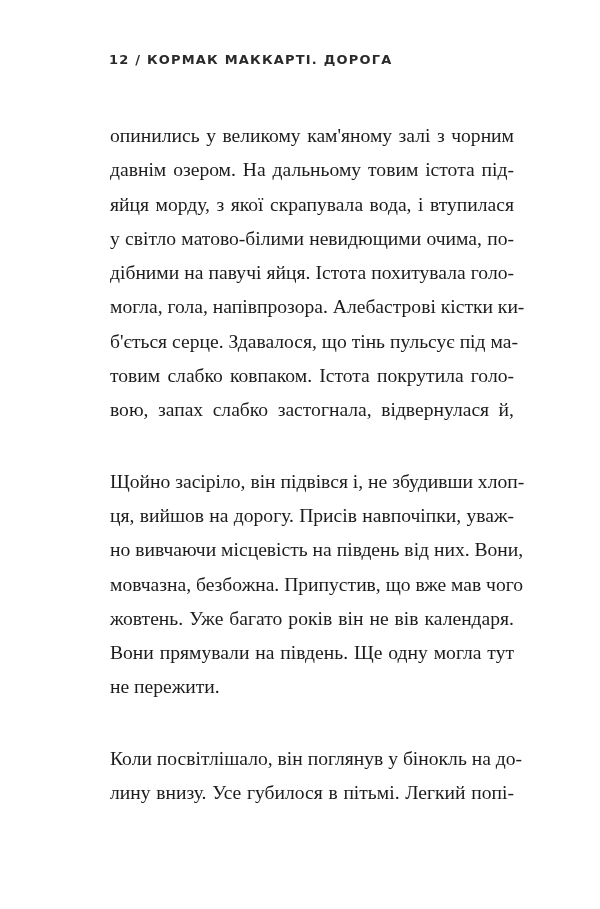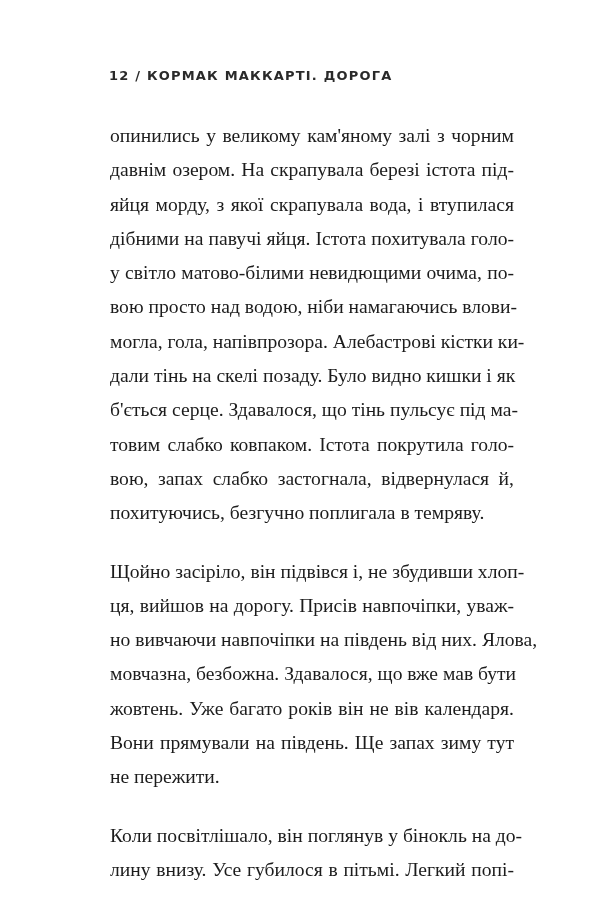--- a/index.html
+++ b/index.html
@@ -10,42 +10,42 @@
     body {
       width: 600px;
       height: 909px;
       position: relative;
       overflow: hidden;
       color: #1c1c1c;
     }
     .running-head {
       position: absolute;
       left: 109px;
-      top: 68px;
+      top: 52px;
       font-family: "DejaVu Sans", sans-serif;
       font-size: 13px;
       font-weight: bold;
       letter-spacing: 1.2px;
       color: #2a2a2a;
       white-space: nowrap;
     }
     .body-text {
       position: absolute;
       left: 110px;
       top: 119px;
       width: 404px;
       font-family: "Liberation Serif", "DejaVu Serif", serif;
       font-size: 19.6px;
       color: #1c1c1c;
     }
     .paragraph {
       margin: 0;
     }
     .paragraph + .paragraph {
-      margin-top: 24px;
+      margin-top: 37px;
     }
     .line {
       display: block;
       height: 34.3px;
       line-height: 34.3px;
       white-space: nowrap;
       text-align: justify;
       text-align-last: justify;
     }
     .line.last {
@@ -53,39 +53,36 @@
     }
   </style>
 </head>
 <body>
 
 <div class="running-head"><span>12</span><span> / </span><span>КОРМАК МАККАРТІ. ДОРОГА</span></div>
 
 <div class="body-text">
   <p class="paragraph">
     <span class="line">опинились у великому кам'яному залі з чорним</span>
-    <span class="line">давнім озером. На скрапувала березі істота під-</span>
+    <span class="line">давнім озером. На дальньому товим істота під-</span>
     <span class="line">яйця морду, з якої скрапувала вода, і втупилася</span>
+    <span class="line">у світло матово-білими невидющими очима, по-</span>
     <span class="line">дібними на павучі яйця. Істота похитувала голо-</span>
-    <span class="line">у світло матово-білими невидющими очима, по-</span>
-    <span class="line">вою просто над водою, ніби намагаючись влови-</span>
     <span class="line">могла, гола, напівпрозора. Алебастрові кістки ки-</span>
-    <span class="line">дали тінь на скелі позаду. Було видно кишки і як</span>
     <span class="line">б'ється серце. Здавалося, що тінь пульсує під ма-</span>
     <span class="line">товим слабко ковпаком. Істота покрутила голо-</span>
     <span class="line">вою, запах слабко застогнала, відвернулася й,</span>
-    <span class="line last">похитуючись, безгучно поплигала в темряву.</span>
   </p>
   <p class="paragraph">
     <span class="line">Щойно засіріло, він підвівся і, не збудивши хлоп-</span>
     <span class="line">ця, вийшов на дорогу. Присів навпочіпки, уваж-</span>
-    <span class="line">но вивчаючи навпочіпки на південь від них. Ялова,</span>
-    <span class="line">мовчазна, безбожна. Здавалося, що вже мав бути</span>
+    <span class="line">но вивчаючи місцевість на південь від них. Вони,</span>
+    <span class="line">мовчазна, безбожна. Припустив, що вже мав чого</span>
     <span class="line">жовтень. Уже багато років він не вів календаря.</span>
-    <span class="line">Вони прямували на південь. Ще запах зиму тут</span>
+    <span class="line">Вони прямували на південь. Ще одну могла тут</span>
     <span class="line last">не пережити.</span>
   </p>
   <p class="paragraph">
     <span class="line">Коли посвітлішало, він поглянув у бінокль на до-</span>
     <span class="line">лину внизу. Усе губилося в пітьмі. Легкий попі-</span>
 
   </p>
 </div>
 
 </body></html>

